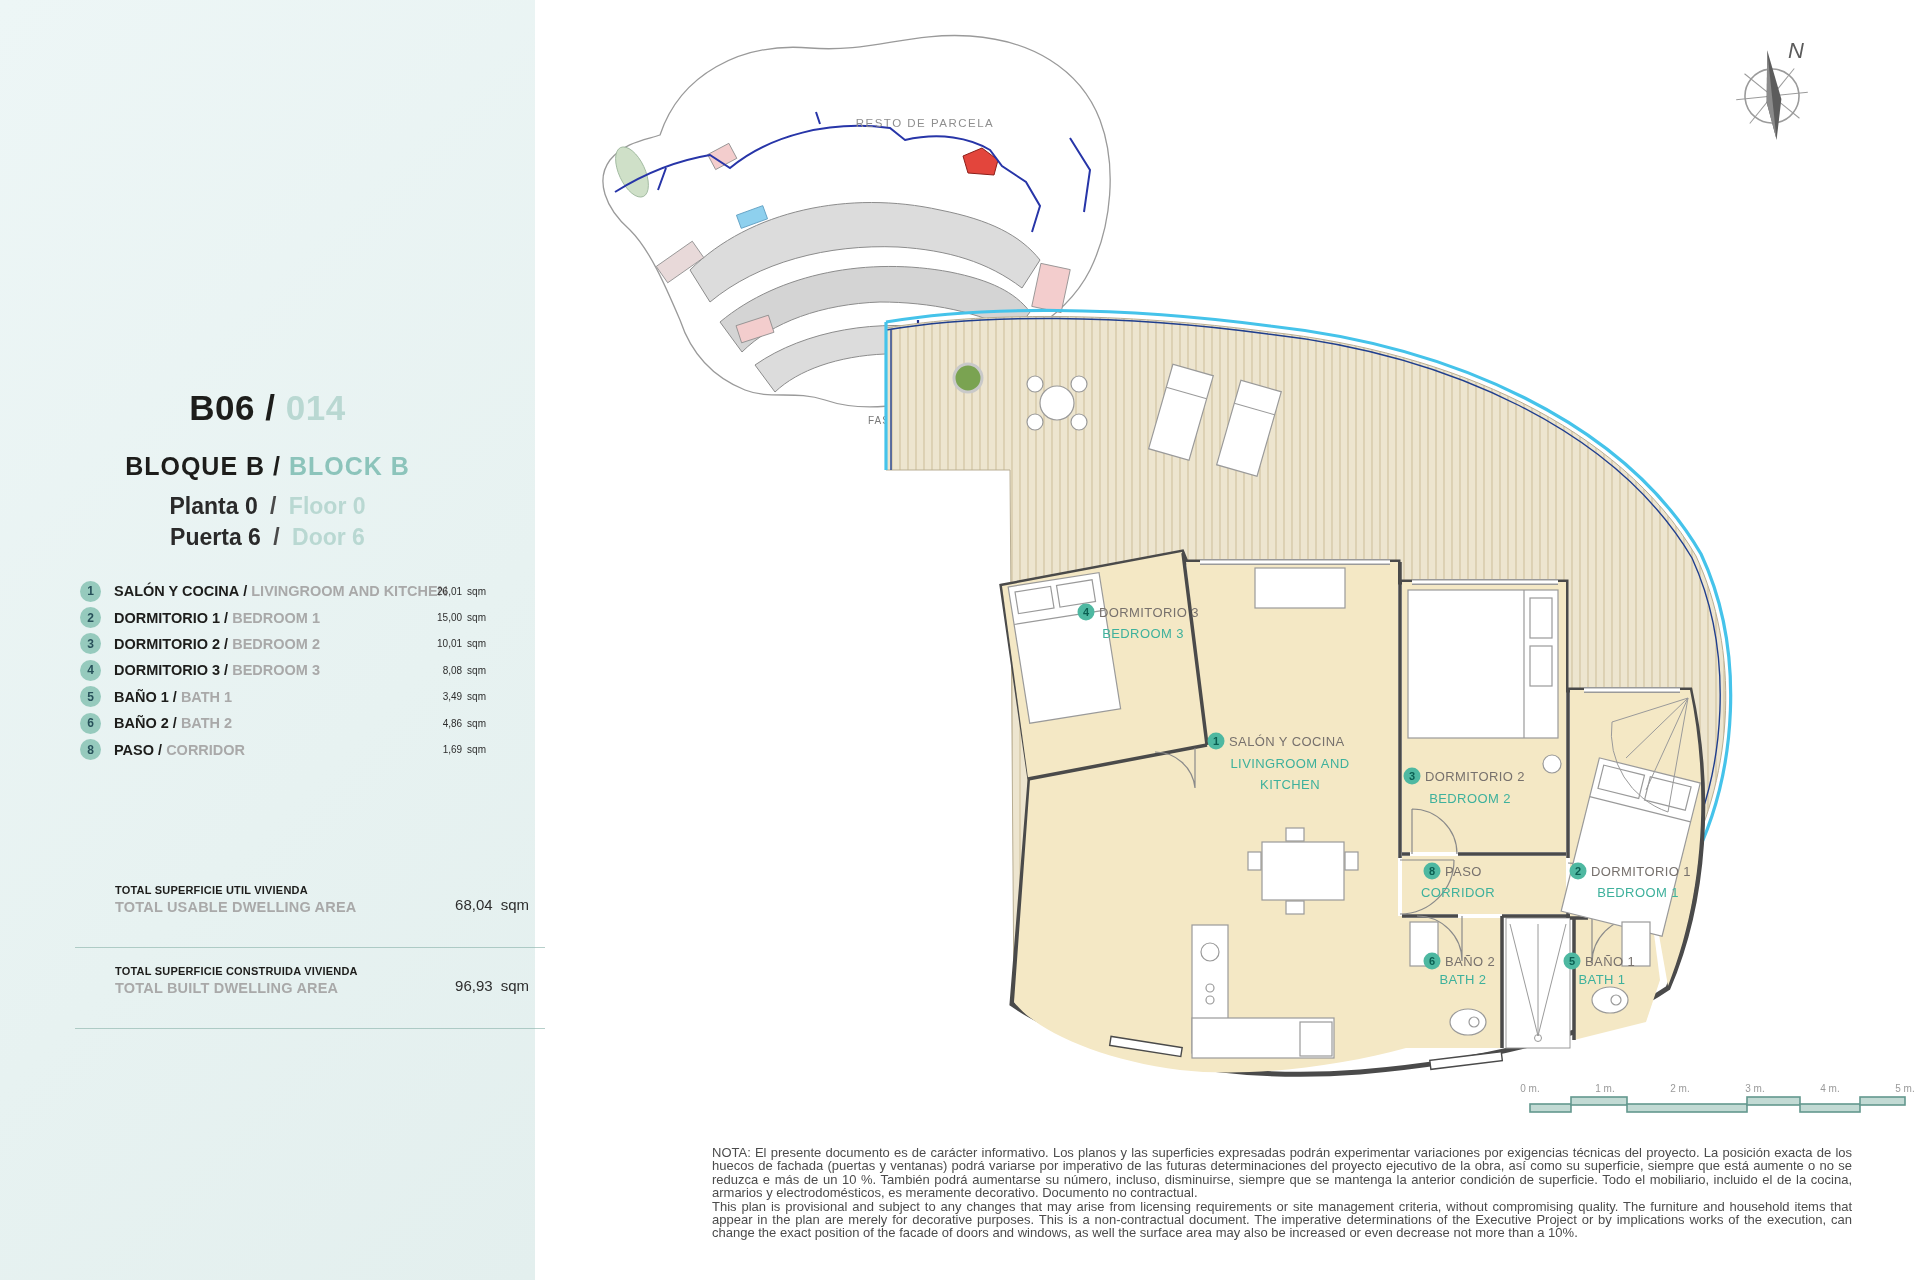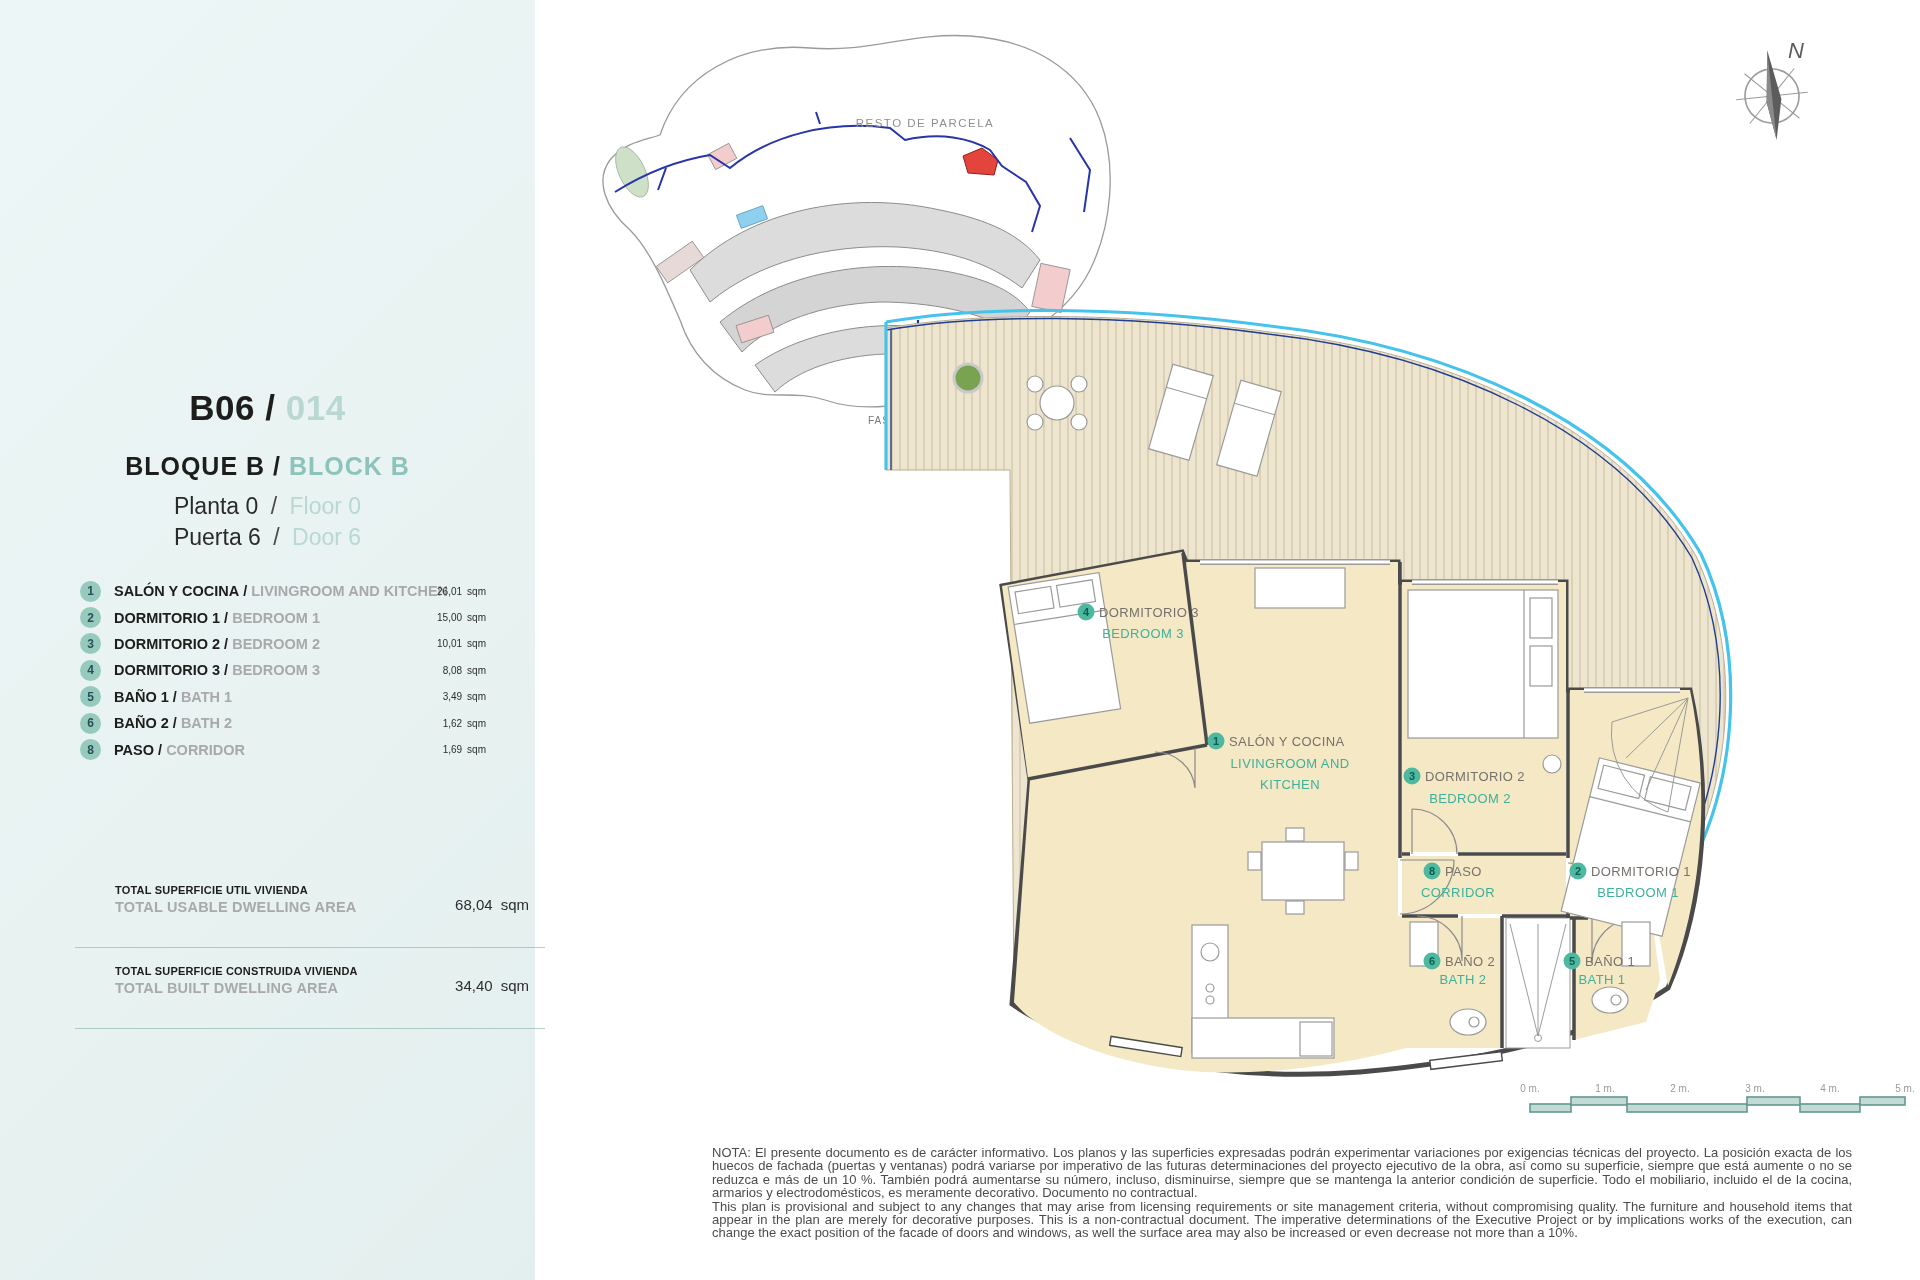--- a/index.html
+++ b/index.html
@@ -7,21 +7,21 @@
        font-family:"Liberation Sans",sans-serif;overflow:hidden;}
   .abs{position:absolute;}
   
   #sidebar{left:0;top:0;width:535px;height:1280px;
            background:linear-gradient(135deg,#edf6f6 0%,#e7f2f1 60%,#e3efee 100%);}
   .titleline{width:100%;text-align:center;white-space:nowrap;}
   #unit-title{top:388px;font-size:35px;font-weight:bold;letter-spacing:.5px;color:#1d1d1b;}
   #unit-title .lt{color:#b9d8d2;}
   #block-line{top:452px;font-size:25px;font-weight:bold;color:#1d1d1b;letter-spacing:1px;}
   #block-line .md{color:#8cc4bb;}
-  .subline{font-size:23px;color:#2a2a2a;font-weight:400;}
+  .subline{font-size:23px;color:#2a2a2a;font-weight:700;}
   #floor-line{top:493px;}
   #door-line{top:524px;}
   .subline .lt{color:#b9d8d2;}
   .subline .sl{color:#4a4a4a;padding:0 6px;}
   
   #room-list{left:80px;top:578px;width:408px;}
   .room-row{position:relative;height:26.4px;display:flex;align-items:center;}
   .badge{width:21px;height:21px;border-radius:50%;background:#96cabd;color:#27505a;
          font-size:12px;font-weight:bold;display:flex;align-items:center;justify-content:center;
          flex:0 0 21px;}
@@ -99,39 +99,39 @@
       <span class="room-area"><span>8,08</span><span class="unit">sqm</span></span>
     </div>
     <div class="room-row">
       <span class="badge">5</span>
       <span class="room-label"><b>BAÑO 1</b><span class="sl"> <span>/</span> </span><span class="en">BATH 1</span></span>
       <span class="room-area"><span>3,49</span><span class="unit">sqm</span></span>
     </div>
     <div class="room-row">
       <span class="badge">6</span>
       <span class="room-label"><b>BAÑO 2</b><span class="sl"> <span>/</span> </span><span class="en">BATH 2</span></span>
-      <span class="room-area"><span>1,62</span><span class="unit">sqm</span></span>
+      <span class="room-area"><span>4,86</span><span class="unit">sqm</span></span>
     </div>
     <div class="room-row">
       <span class="badge">8</span>
       <span class="room-label"><b>PASO</b><span class="sl"> <span>/</span> </span><span class="en">CORRIDOR</span></span>
       <span class="room-area"><span>1,69</span><span class="unit">sqm</span></span>
     </div>
   </div>
 
   <div id="total1" class="abs total-block">
     <div class="total-es pad-label">TOTAL SUPERFICIE UTIL VIVIENDA</div>
     <div class="total-en pad-label">TOTAL USABLE DWELLING AREA</div>
     <div class="total-val"><span>68,04</span><span class="unit">sqm</span></div>
   </div>
   <div id="hr1" class="abs hr"></div>
   <div id="total2" class="abs total-block">
     <div class="total-es pad-label">TOTAL SUPERFICIE CONSTRUIDA VIVIENDA</div>
     <div class="total-en pad-label">TOTAL BUILT DWELLING AREA</div>
-    <div class="total-val"><span>34,40</span><span class="unit">sqm</span></div>
+    <div class="total-val"><span>96,93</span><span class="unit">sqm</span></div>
   </div>
   <div id="hr2" class="abs hr"></div>
 </div>
 
 <svg id="siteplan" class="abs" width="560" height="420" viewBox="0 0 560 420">
 
   <path d="M90,115 C110,55 170,22 240,28 C300,33 340,12 400,16 C460,20 510,48 530,100
            C547,145 542,205 520,250 C505,280 480,300 455,315 C430,330 412,356 380,370
            C340,388 290,392 255,380 C225,370 200,380 175,370 C140,356 120,330 110,300
            C95,265 80,230 60,210 C35,188 25,160 40,140 C55,122 75,120 90,115 Z" fill="#ffffff" stroke="#9a9a9a" stroke-width="1.3"></path>

